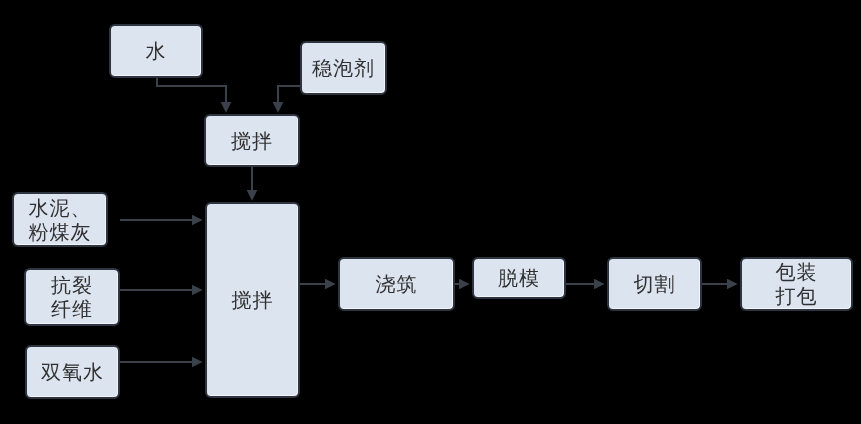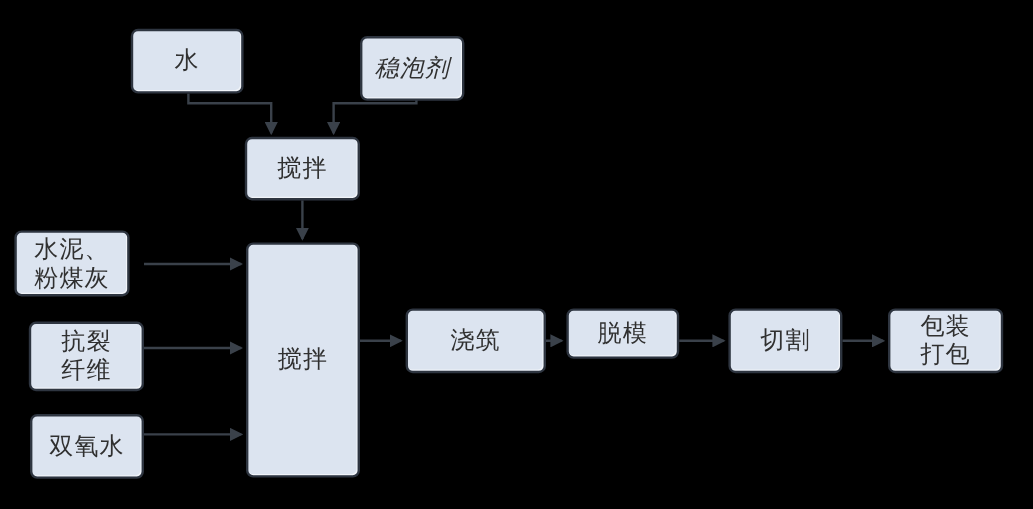--- a/index.html
+++ b/index.html
@@ -58,36 +58,36 @@
       <path d="M120,362 L201,362" marker-end="url(#arrowhead)"></path>
       <path d="M300,284 L334,284" marker-end="url(#arrowhead)"></path>
       <path d="M433,284 L468,284" marker-end="url(#arrowhead)"></path>
       <path d="M566,284 L603,284" marker-end="url(#arrowhead)"></path>
       <path d="M702,284 L736,284" marker-end="url(#arrowhead)"></path>
     </g>
   </svg>
 
   <div class="node" style="left:109px; top:24px; width:94px; height:54px;">水</div>
 
-  <div class="node" style="left:300px; top:30px; width:87px; height:54px;font-style:italic;">稳泡剂</div>
+  <div class="node" style="left:300px; top:41px; width:87px; height:54px;">稳泡剂</div>
 
   <div class="node" style="left:204px; top:114px; width:96px; height:53px;">搅拌</div>
 
   <div class="node" style="left:205px; top:202px; width:95px; height:196px;">搅拌</div>
 
   <div class="node" style="left:12px; top:192px; width:96px; height:55px;text-align:center;">水泥、
 粉煤灰</div>
 
   <div class="node" style="left:24px; top:268px; width:96px; height:58px;">抗裂
 纤维</div>
 
   <div class="node" style="left:25px; top:345px; width:95px; height:54px;">双氧水</div>
 
   <div class="node" style="left:338px; top:257px; width:117px; height:54px;">浇筑</div>
 
   <div class="node" style="left:472px; top:257px; width:94px; height:42px;">脱模</div>
 
   <div class="node" style="left:607px; top:257px; width:95px; height:54px;">切割</div>
 
-  <div class="node" style="left:740px; top:257px; width:96px; height:54px;">包装
+  <div class="node" style="left:740px; top:257px; width:113px; height:54px;">包装
 打包</div>
 
 </div>
 
 </body></html>

